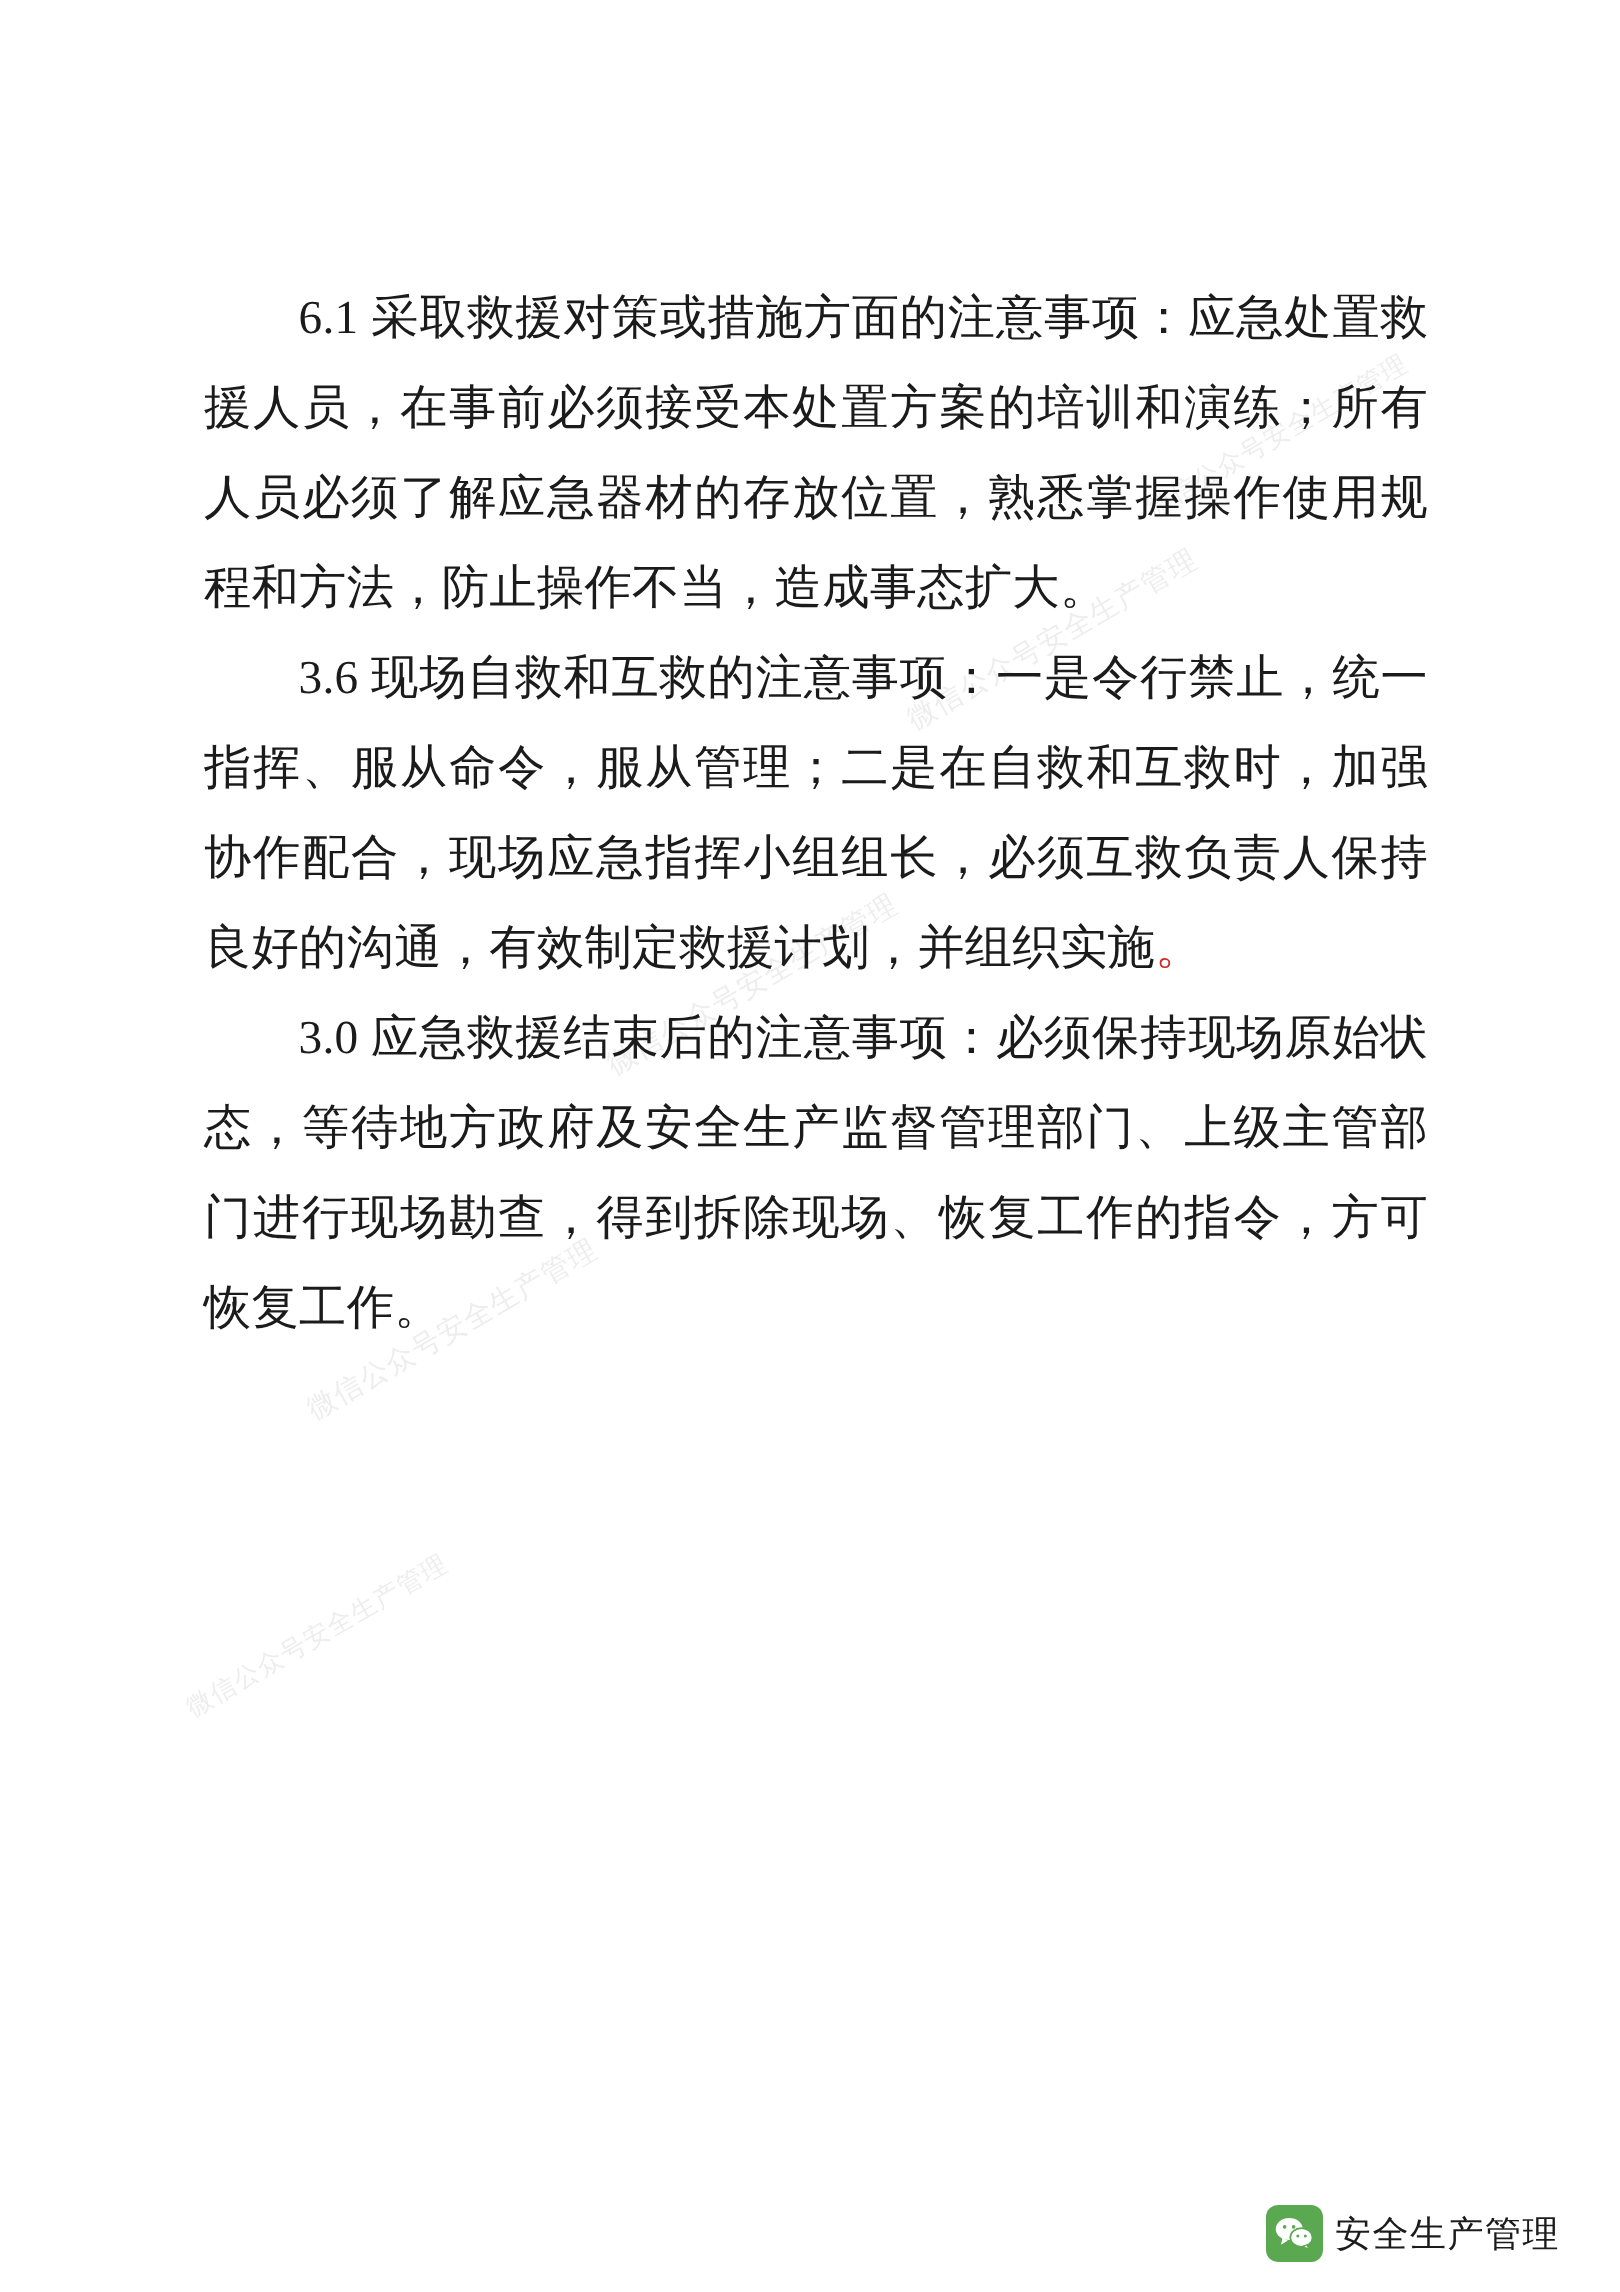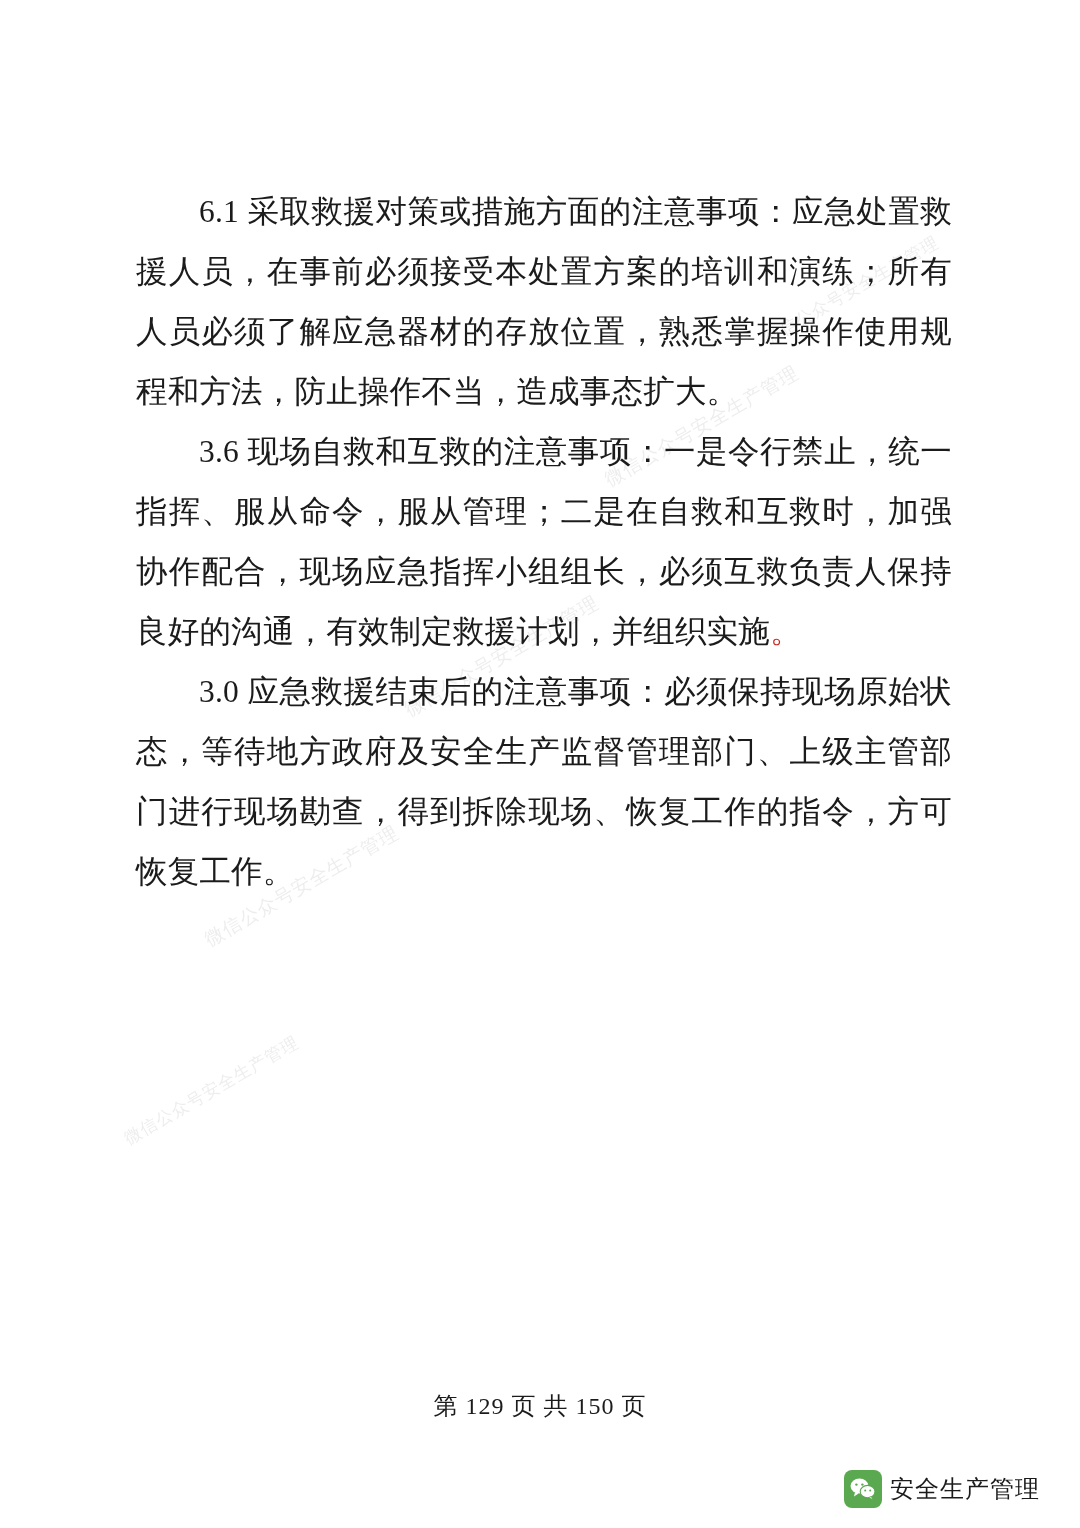--- a/index.html
+++ b/index.html
@@ -120,21 +120,20 @@
     <div class="wm wm4">微信公众号安全生产管理</div>
     <div class="wm wm5">微信公众号安全生产管理</div>
   </div>
 
   <div class="doc-body">
     <p class="para indent">6.1 采取救援对策或措施方面的注意事项：应急处置救援人员，在事前必须接受本处置方案的培训和演练；所有人员必须了解应急器材的存放位置，熟悉掌握操作使用规程和方法，防止操作不当，造成事态扩大。</p>
     <p class="para indent"><span>3.6 现场自救和互救的注意事项：一是令行禁止，统一指挥、服从命令，服从管理；二是在自救和互救时，加强协作配合，现场应急指挥小组组长，必须互救负责人保持良好的沟通，有效制定救援计划，并组织实施</span><span class="red-dot">。</span></p>
     <p class="para indent">3.0 应急救援结束后的注意事项：必须保持现场原始状态，等待地方政府及安全生产监督管理部门、上级主管部门进行现场勘查，得到拆除现场、恢复工作的指令，方可恢复工作。</p>
   </div>
 
-  <div class="footer">第 129 页 共 150 页</div>
 
   <div class="badge">
     <span class="badge-icon">
       <svg width="26" height="22" viewBox="0 0 26 22" aria-hidden="true">
         <ellipse cx="9.5" cy="8" rx="9" ry="7.4" fill="#ffffff"></ellipse>
         <polygon points="5,14 4,18.5 8.6,15.6" fill="#ffffff"></polygon>
         <circle cx="6.4" cy="6.6" r="1.2" fill="#5aa84f"></circle>
         <circle cx="12.4" cy="6.6" r="1.2" fill="#5aa84f"></circle>
         <ellipse cx="17.6" cy="13.6" rx="7.4" ry="6.2" fill="#ffffff" stroke="#5aa84f" stroke-width="1.1"></ellipse>
         <polygon points="21.5,18.5 22.4,21.6 18.6,19.6" fill="#ffffff" stroke="#5aa84f" stroke-width="0.8"></polygon>

